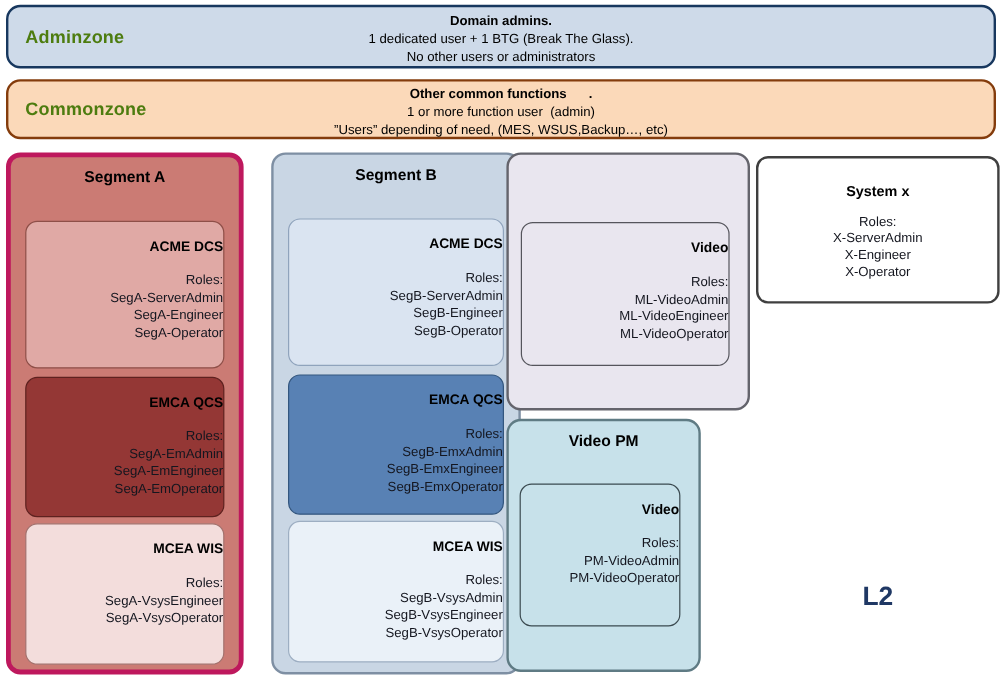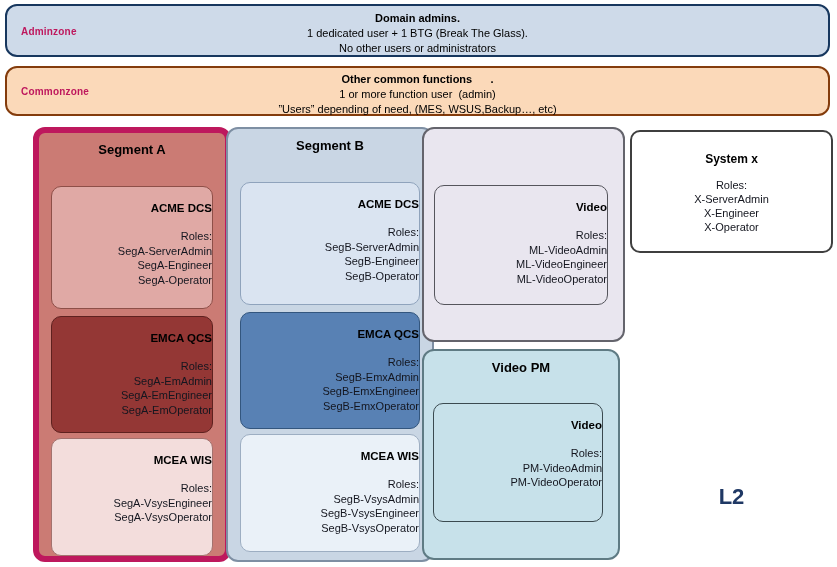--- a/index.html
+++ b/index.html
@@ -4,32 +4,32 @@
 <style>
   html,body{margin:0;padding:0;}
   body{
     width:837px;height:567px;position:relative;background:#ffffff;
     font-family:"Liberation Sans", sans-serif;color:#111;overflow:hidden;
   }
   .band{position:absolute;left:5px;width:825px;border-radius:12px;box-sizing:border-box;}
   .band-admin{top:4px;height:53px;background:#CEDAE9;border:2px solid #17375E;}
   .band-common{top:66px;height:50px;background:#FBD9B9;border:2px solid #843C0C;}
   .band-label{position:absolute;left:14px;top:50%;transform:translateY(-50%);
-    font-weight:bold;font-size:10px;color:#be185d;letter-spacing:.2px;}
+    font-weight:bold;font-size:15px;color:#4d7c0f;letter-spacing:.2px;}
   .band-center{position:absolute;left:0;right:0;top:5px;text-align:center;
     font-size:11px;line-height:15px;color:#000;}
   .band-common .band-center{top:4px;}
   .band-title{font-weight:bold;}
   .ws-pre{white-space:pre;}
 
   .col{position:absolute;box-sizing:border-box;border-radius:12px;}
-  .col-a{left:5px;top:127px;width:198px;height:435px;background:#CB7B74;border:6px solid #be185d;margin-left:28px;}
+  .col-a{left:5px;top:127px;width:198px;height:435px;background:#CB7B74;border:4px solid #be185d;}
   .col-b{left:226px;top:127px;width:208px;height:435px;background:#C9D6E4;border:2px solid #7E8FA3;}
   .col-cctv{left:422px;top:127px;width:203px;height:215px;background:#E9E6EF;border:2px solid #64646C;}
-  .col-vpm{left:422px;top:349px;width:198px;height:211px;background:#C7E1EA;border:2px solid #5F7B84;}
+  .col-vpm{left:422px;top:349px;width:162px;height:211px;background:#C7E1EA;border:2px solid #5F7B84;}
   .col-sysx{left:630px;top:130px;width:203px;height:123px;background:#FFFFFF;border:2px solid #3F3F3F;border-radius:10px;}
 
   .col-header{margin-top:9px;text-align:center;font-weight:bold;font-size:13px;color:#000;}
 
   .ibox{position:absolute;left:12px;right:12px;box-sizing:border-box;border-radius:10px;text-align:right;}
   .ibox-title{margin-top:15px;font-weight:bold;font-size:11.5px;color:#000;}
   .roles{margin-top:15px;font-size:11px;line-height:14.5px;color:#14161f;}
 
   .a1{top:53px;height:123px;background:#E0A9A5;border:1.5px solid #8E4F48;}
   .a2{top:183px;height:117px;background:#943735;border:1.5px solid #5E211F;}

